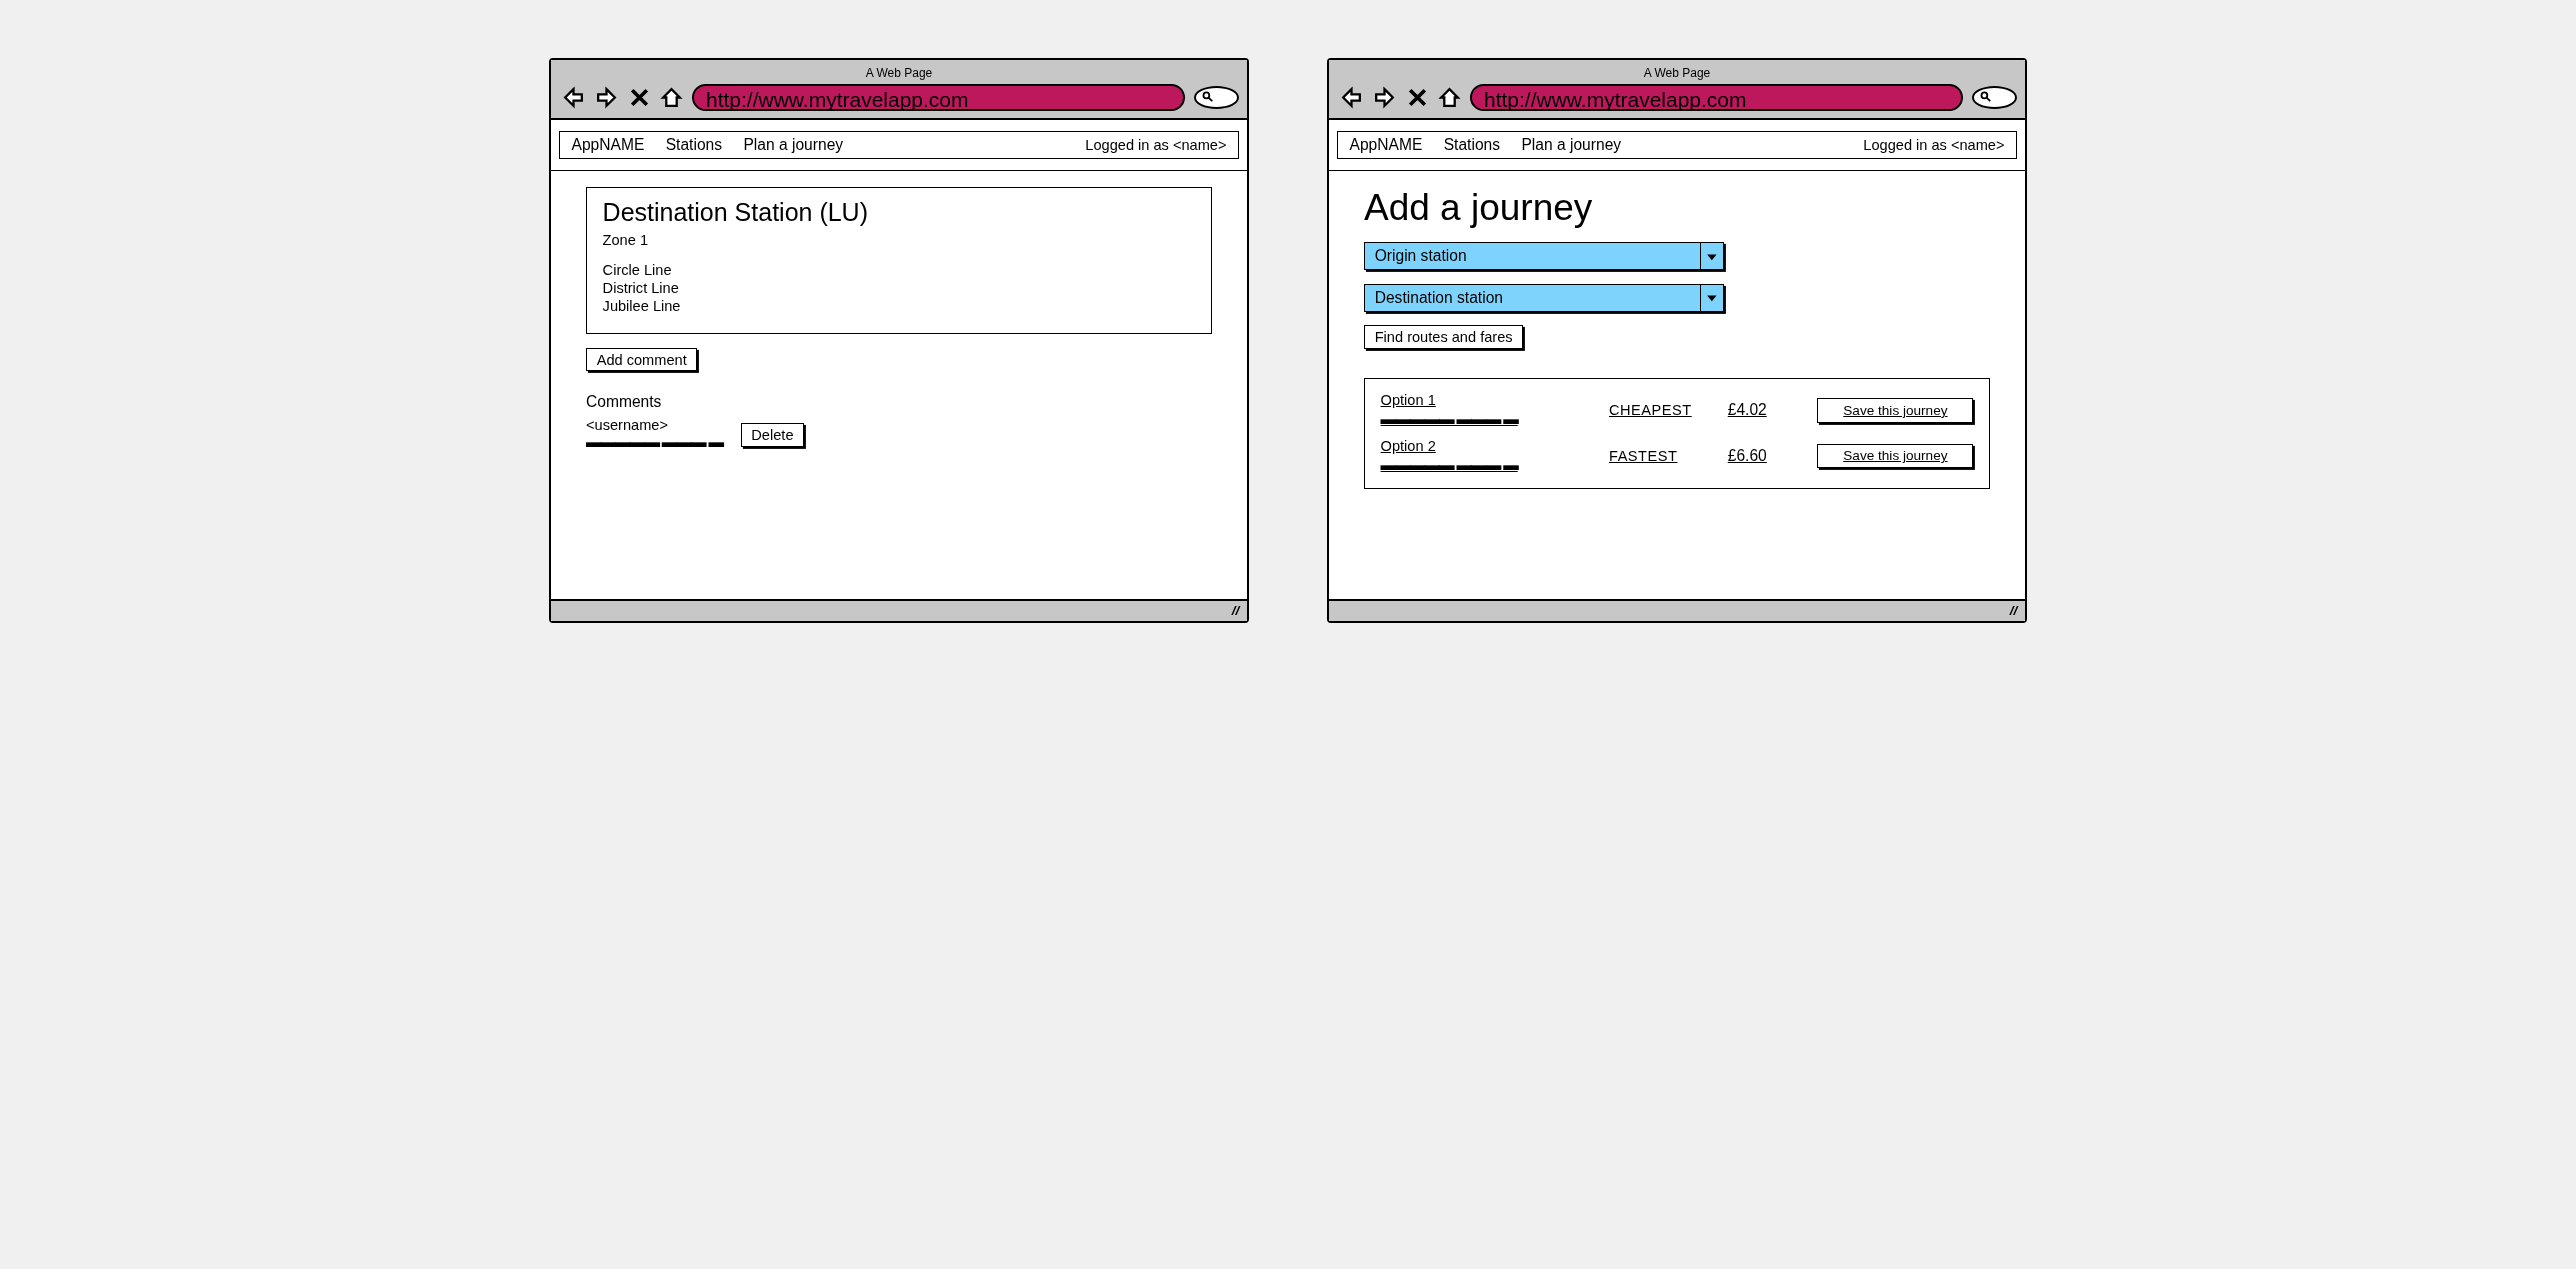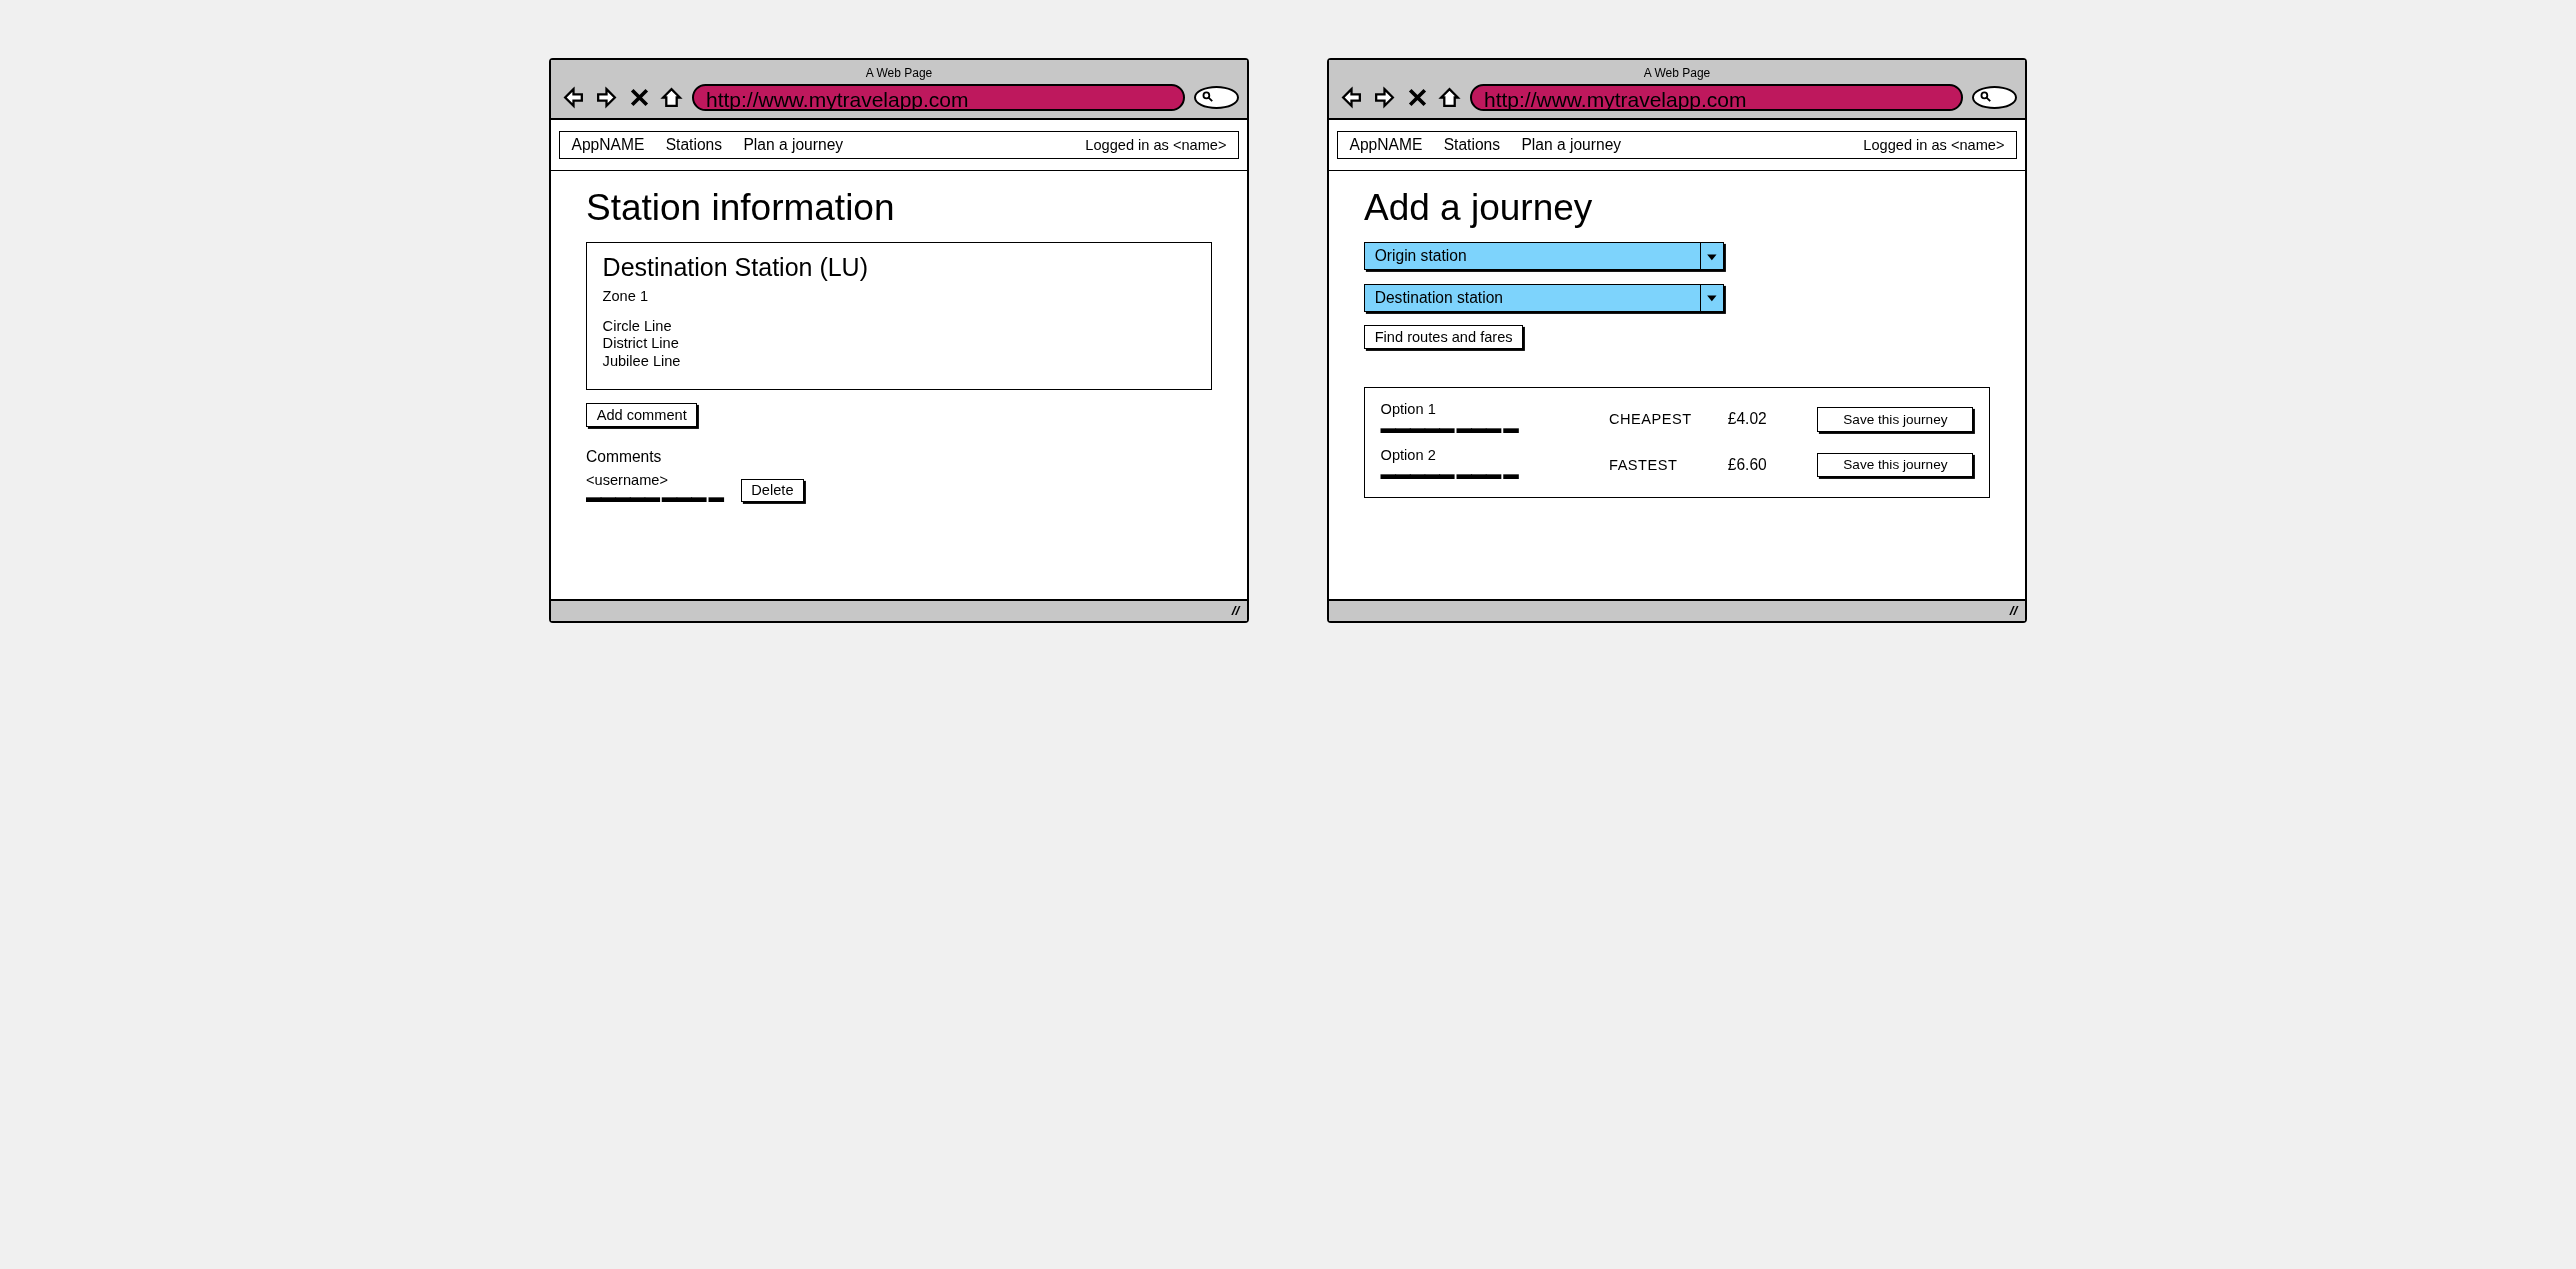--- a/index.html
+++ b/index.html
@@ -144,21 +144,22 @@
     border-left: 1.9px solid #000;
     width: 23px;
     display: flex;
     align-items: center;
     justify-content: center;
   }
   .combo-arrow svg { width: 11.7px; height: 11.7px; fill: #000; }
   .options-panel {
     border: 1.9px solid #000;
     padding: 13.6px 15.6px;
-    margin-top: 34px;
+    margin-top: 25px;
+    text-decoration: underline;
   }
   .opt-row {
     display: grid;
     grid-template-columns: 1fr 107px 78px 156px;
     gap: 11.7px;
     align-items: center;
     margin-bottom: 9.7px;
   }
   .opt-row:last-child { margin-bottom: 0; }
   .opt-label { font-size: 14.6px; }
@@ -233,21 +234,20 @@
       <div class="menubar-left">
         <span class="menu-item">AppNAME</span>
         <span class="menu-item">Stations</span>
         <span class="menu-item">Plan a journey</span>
       </div>
       <div class="menubar-right">Logged in as &lt;name&gt;</div>
     </div>
   </div>
 
   <div class="body">
-    <h1 class="page-title">Station information</h1>
     <div class="panel">
       <div class="station-name">Destination Station (LU)</div>
       <div class="zone">Zone 1</div>
       <div class="line">Circle Line</div>
       <div class="line">District Line</div>
       <div class="line">Jubilee Line</div>
     </div>
     <button class="btn">Add comment</button>
     <div class="comments-heading">Comments</div>
     <div class="comment-row">

